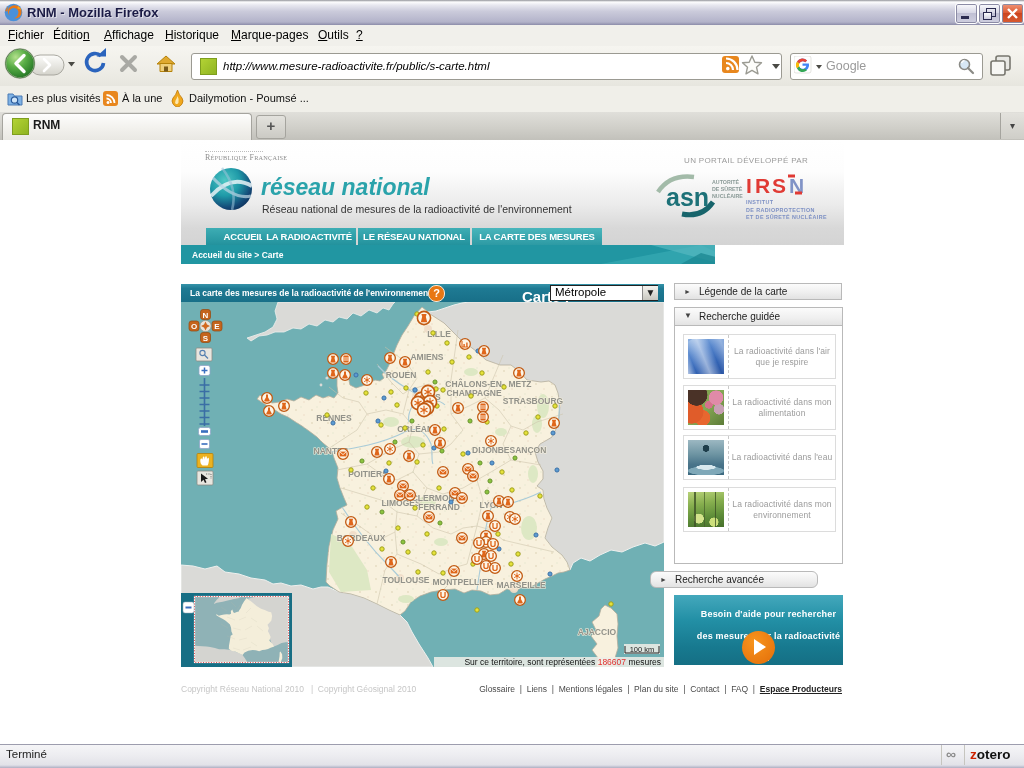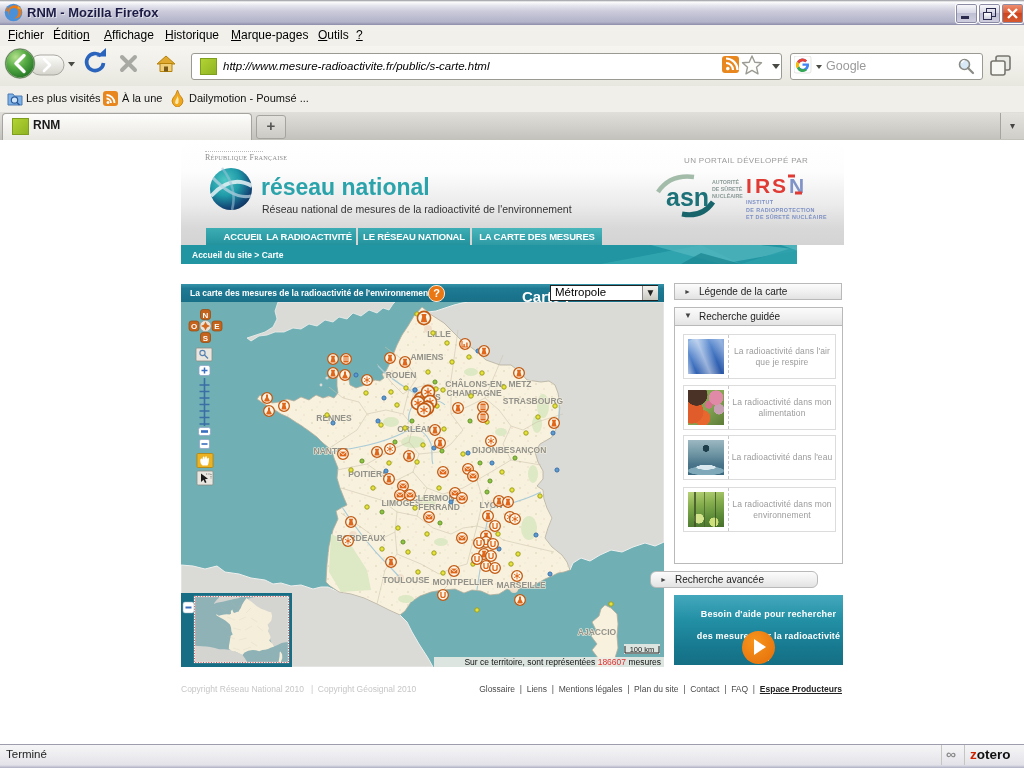--- a/index.html
+++ b/index.html
@@ -191,21 +191,21 @@
               <stop offset="45%" stop-color="#1f9aa8"></stop>
               <stop offset="80%" stop-color="#144a78"></stop>
               <stop offset="100%" stop-color="#0d2c55"></stop>
         </radialGradient>
           </defs>
         <circle cx="23" cy="23" r="21" fill="url(#glb)"></circle>
         <path d="M3,30 Q23,8 44,20" stroke="#e8f2f6" stroke-width="4" fill="none" opacity="0.85"></path>
         <path d="M5,12 Q26,34 43,30" stroke="#bcd6e4" stroke-width="3.2" fill="none" opacity="0.7"></path>
         <path d="M14,2 Q30,22 24,44" stroke="#9cc2d8" stroke-width="2.6" fill="none" opacity="0.55"></path>
       </svg>
-      <div class="abs" style="left:80px;top:34px;font-size:23px;font-weight:bold;color:#2aa3ab;letter-spacing:0px;">réseau national</div>
+      <div class="abs" style="left:80px;top:34px;font-size:23px;font-weight:bold;color:#2aa3ab;letter-spacing:0px;font-style:italic;">réseau national</div>
       <div class="abs" style="left:81px;top:63px;font-size:10.5px;color:#333;">Réseau national de mesures de la radioactivité de l'environnement</div>
       <div class="abs" style="left:503px;top:16px;font-size:8px;color:#9a9a9a;letter-spacing:0.35px;">UN PORTAIL DÉVELOPPÉ PAR</div>
 
       <svg class="abs" style="left:475px;top:32px;" width="93" height="50" viewBox="0 0 93 50">
         <path d="M2,20 Q14,2 38,5" stroke="#a3bba9" stroke-width="4.5" fill="none"></path>
         <path d="M26,42 Q46,46 57,30" stroke="#17646b" stroke-width="5" fill="none"></path>
         <text x="10" y="34" font-family="Liberation Sans,sans-serif" font-size="25" font-weight="bold" fill="#1d7178">asn</text>
         <text x="56" y="12" font-size="5.3" fill="#8a9a97" font-weight="bold">AUTORITÉ</text>
         <text x="56" y="19" font-size="5.3" fill="#8a9a97" font-weight="bold">DE SÛRETÉ</text>
         <text x="56" y="26" font-size="5.3" fill="#8a9a97" font-weight="bold">NUCLÉAIRE</text>
@@ -223,21 +223,21 @@
       </svg>
     </div>
 
     <div class="abs" style="left:206px;top:88px;height:17px;">
       <div class="navtab" style="left:0;width:76px;">ACCUEIL</div>
       <div class="navtab" style="left:56px;width:94px;">LA RADIOACTIVITÉ</div>
       <div class="navtab" style="left:152px;width:112px;">LE RÉSEAU NATIONAL</div>
       <div class="navtab" style="left:266px;width:130px;background:linear-gradient(180deg,#49b6bc 0%,#2d9aa4 100%);">LA CARTE DES MESURES</div>
     </div>
 
-    <div class="abs" style="left:181px;top:105px;width:616px;height:19px;background:#2196a2;overflow:hidden;">
+    <div class="abs" style="left:181px;top:105px;width:534px;height:19px;background:#2196a2;overflow:hidden;">
       <svg width="663" height="19">
         <polygon points="420,19 520,0 560,19" fill="#35a7b1" opacity="0.8"></polygon>
         <polygon points="470,0 540,19 620,5 580,0" fill="#56b8c0" opacity="0.7"></polygon>
         <polygon points="560,19 620,0 663,8 663,19" fill="#2ba0ab" opacity="0.9"></polygon>
         <polygon points="600,0 640,14 663,2 663,0" fill="#66c2c8" opacity="0.6"></polygon>
         <polygon points="520,8 560,19 500,19" fill="#1d8894" opacity="0.8"></polygon>
       </svg>
       <span class="abs" style="left:11px;top:5px;font-size:8.5px;font-weight:bold;color:#fff;">Accueil du site &gt; Carte</span>
     </div>
 

